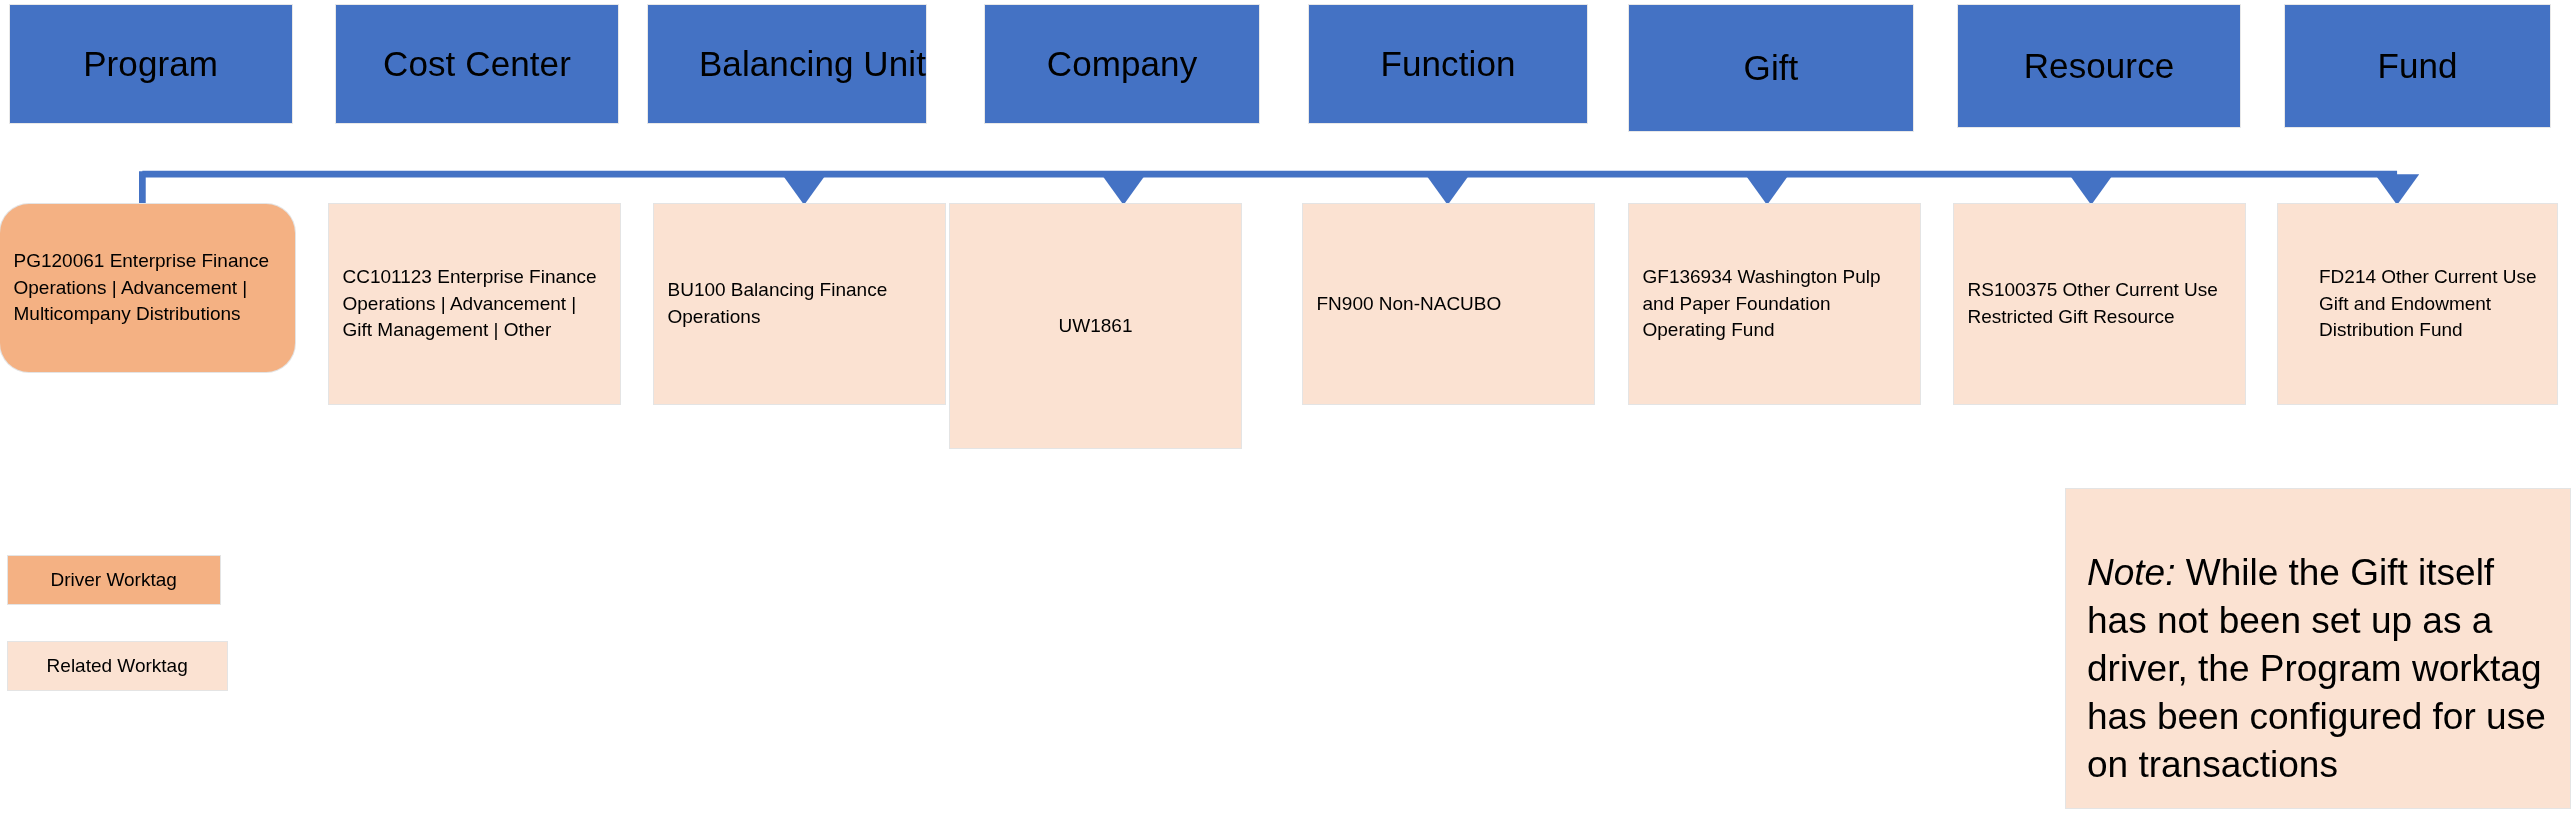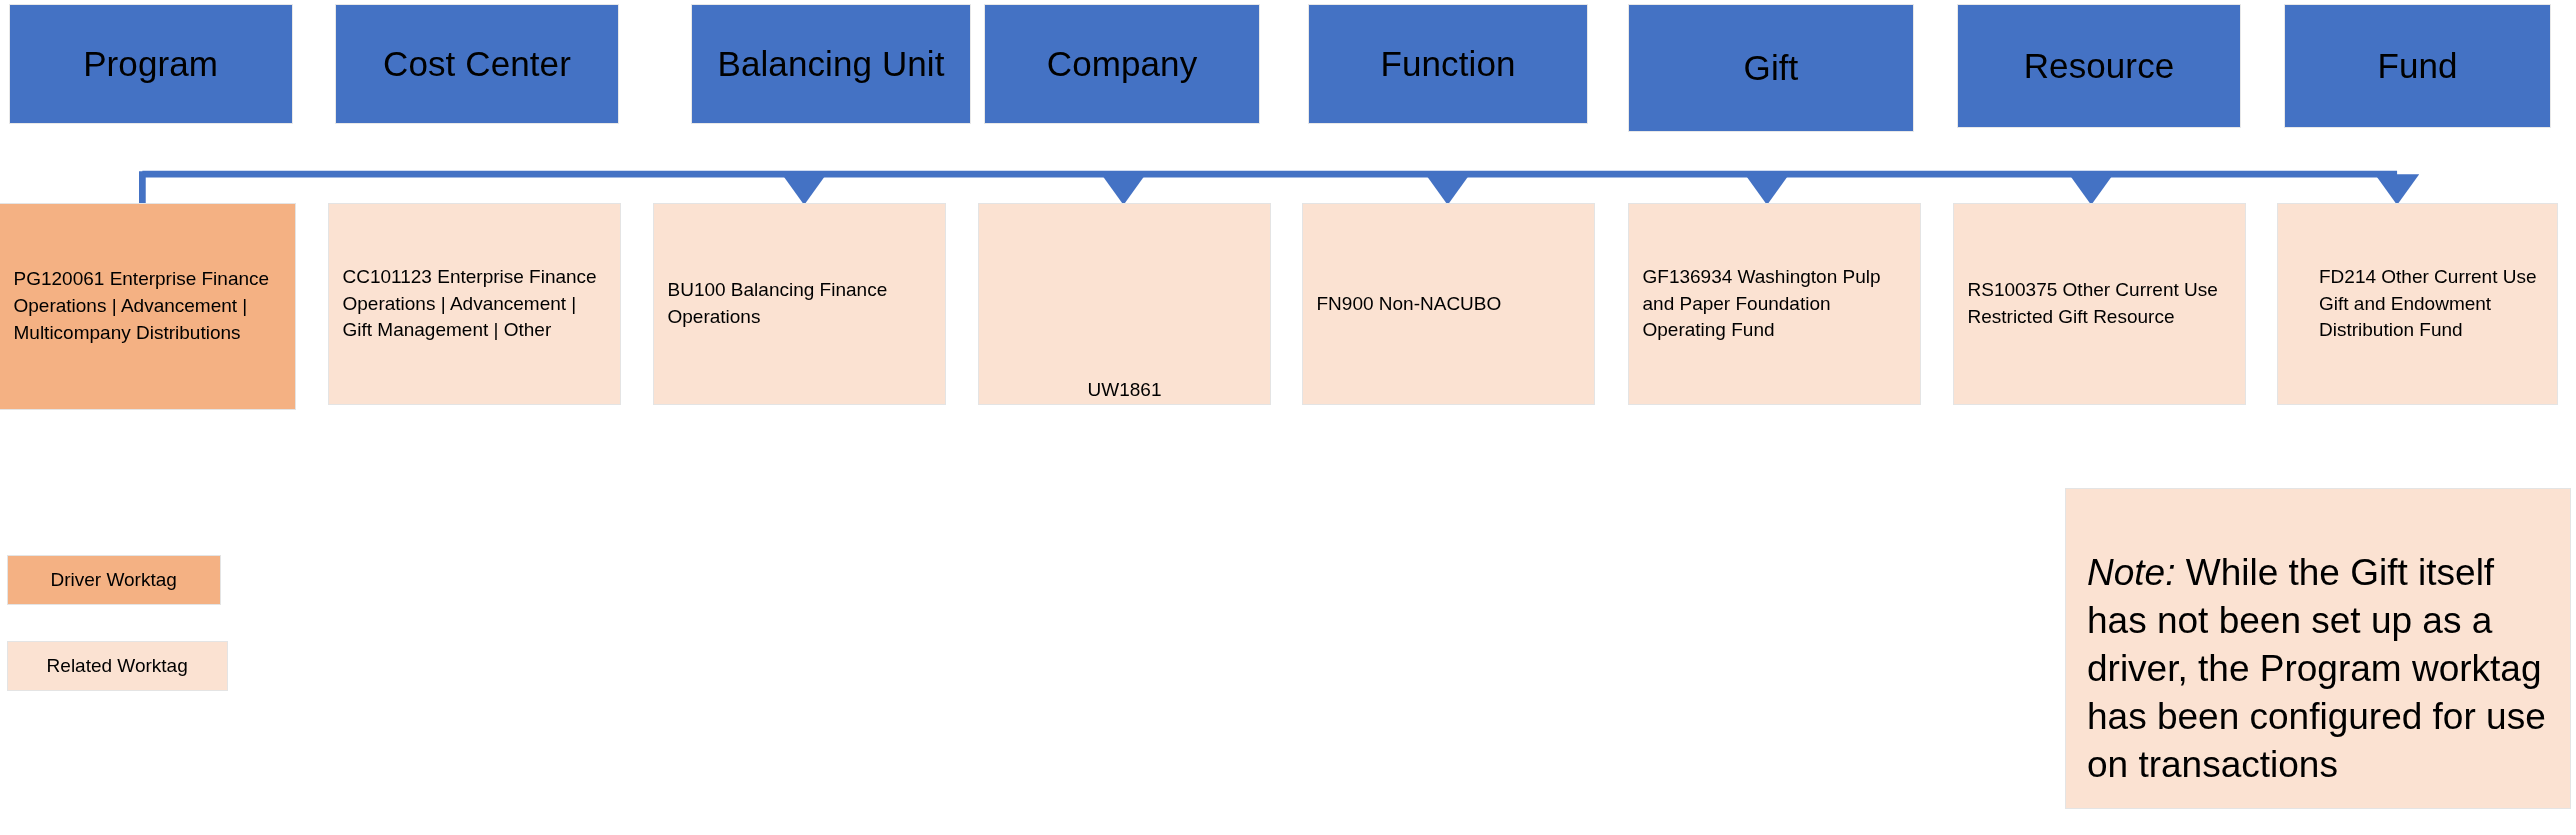--- a/index.html
+++ b/index.html
@@ -109,21 +109,21 @@
 <body>
 
 <div id="canvas">
 
   <div class="hdr" style="left:9.6px;  top:4.8px;  width:282px; height:118px;">
     <span class="hdr-label">Program</span>
   </div>
   <div class="hdr" style="left:336px; top:4.8px;  width:282px; height:118px;">
     <span class="hdr-label">Cost Center</span>
   </div>
-  <div class="hdr" style="left:692px; top:4.8px;  width:278px; height:118px;">
+  <div class="hdr" style="left:648px; top:4.8px;  width:278px; height:118px;justify-content:flex-end;">
     <span class="hdr-label">Balancing Unit</span>
   </div>
   <div class="hdr" style="left:985px; top:4.8px;  width:274px; height:118px;">
     <span class="hdr-label">Company</span>
   </div>
   <div class="hdr" style="left:1309px; top:4.8px;  width:278px; height:118px;">
     <span class="hdr-label">Function</span>
   </div>
   <div class="hdr" style="left:1629px; top:4.8px;  width:284px; height:126px;">
     <span class="hdr-label">Gift</span>
@@ -154,30 +154,30 @@
       <polygon points="1814,181 1860,181 1837,213"></polygon>
     </g>
     <g fill="#4472C4">
       <polygon points="2151,181 2197,181 2174,213"></polygon>
     </g>
     <g fill="#4472C4">
       <polygon points="2469,181 2515,181 2492,213"></polygon>
     </g>
   </svg>
 
-  <div class="val driver" style="left:0px;    top:204px; width:295px; height:205px;">
+  <div class="val driver" style="left:0px;    top:204px; width:295px; height:168px;border-radius:29px;">
     <span class="val-label">PG120061 Enterprise Finance Operations | Advancement | Multicompany Distributions</span>
   </div>
   <div class="val related" style="left:329px;  top:204px; width:291px; height:200px;">
     <span class="val-label">CC101123 Enterprise Finance Operations | Advancement | Gift Management | Other</span>
   </div>
   <div class="val related" style="left:654px;  top:204px; width:291px; height:200px;">
     <span class="val-label">BU100 Balancing Finance Operations</span>
   </div>
-  <div class="val related center" style="left:979px; top:204px; width:291px; height:200px;align-items:flex-end;">
+  <div class="val related center" style="left:950px; top:204px; width:291px; height:244px;">
     <span class="val-label">UW1861</span>
   </div>
   <div class="val related" style="left:1303px; top:204px; width:291px; height:200px;">
     <span class="val-label">FN900 Non-NACUBO</span>
   </div>
   <div class="val related" style="left:1629px; top:204px; width:291px; height:200px;">
     <span class="val-label">GF136934 Washington Pulp and Paper Foundation Operating Fund</span>
   </div>
   <div class="val related" style="left:1954px; top:204px; width:291px; height:200px;">
     <span class="val-label">RS100375 Other Current Use Restricted Gift Resource</span>

